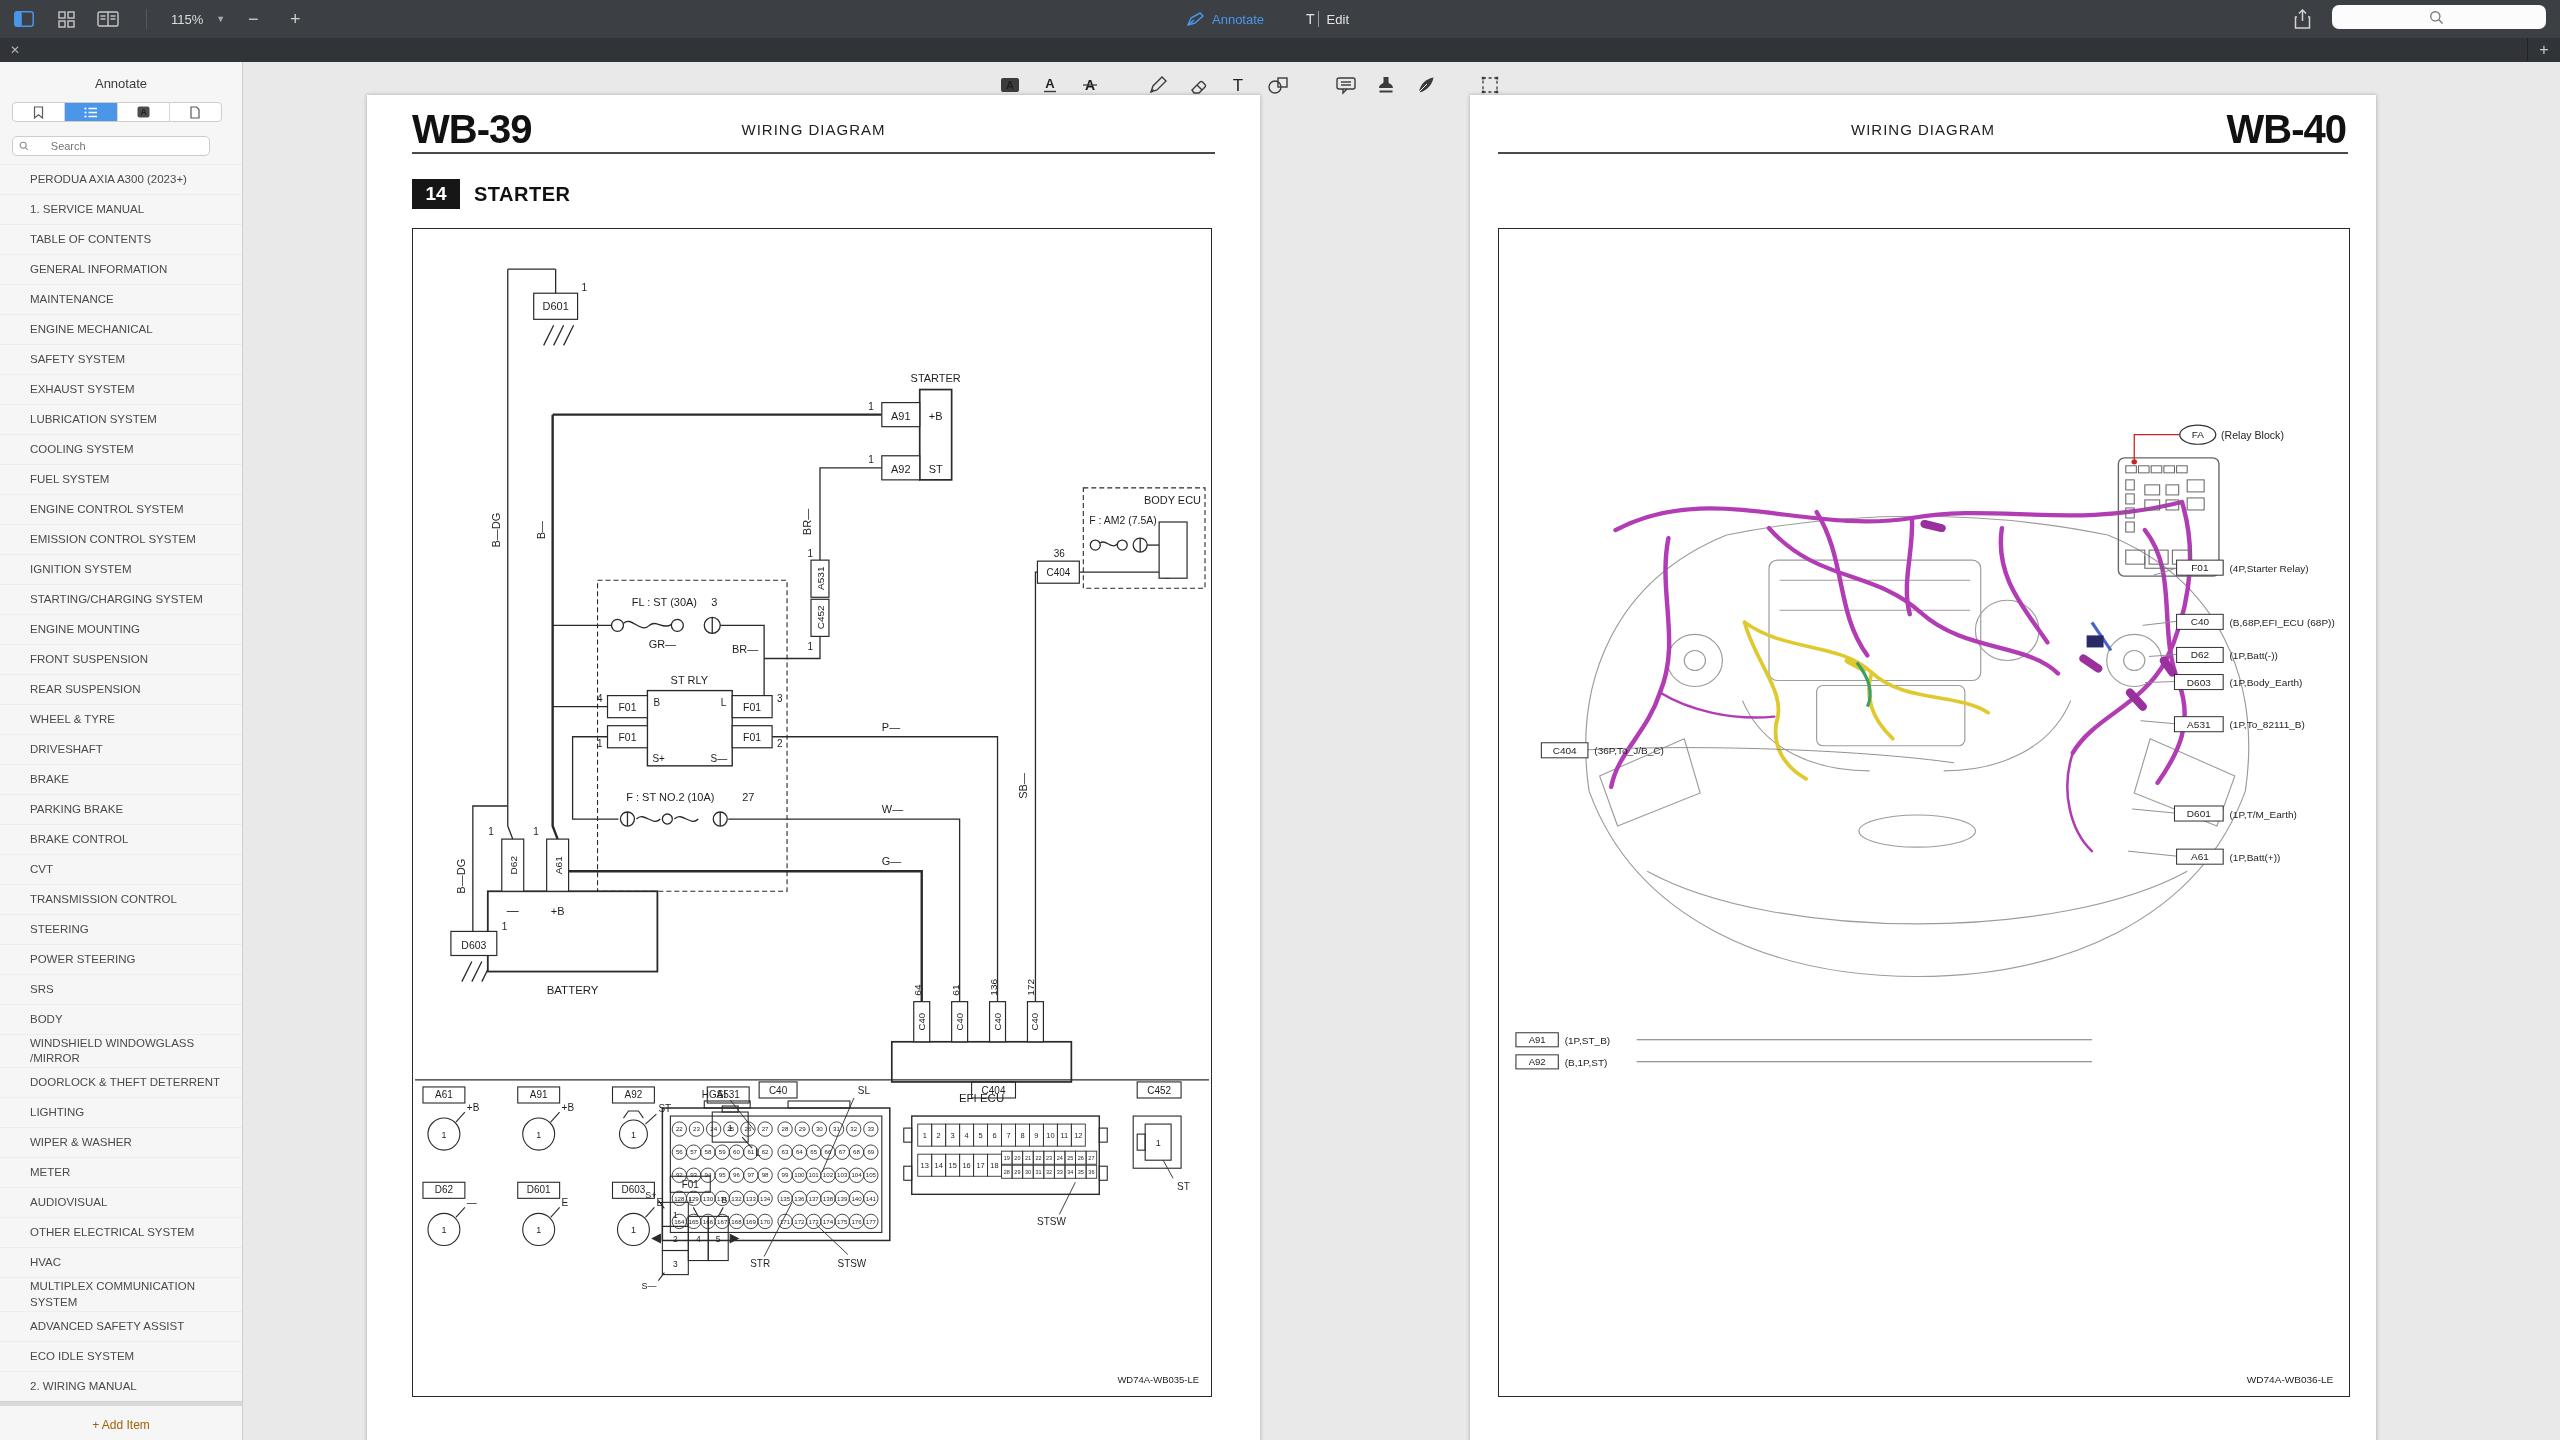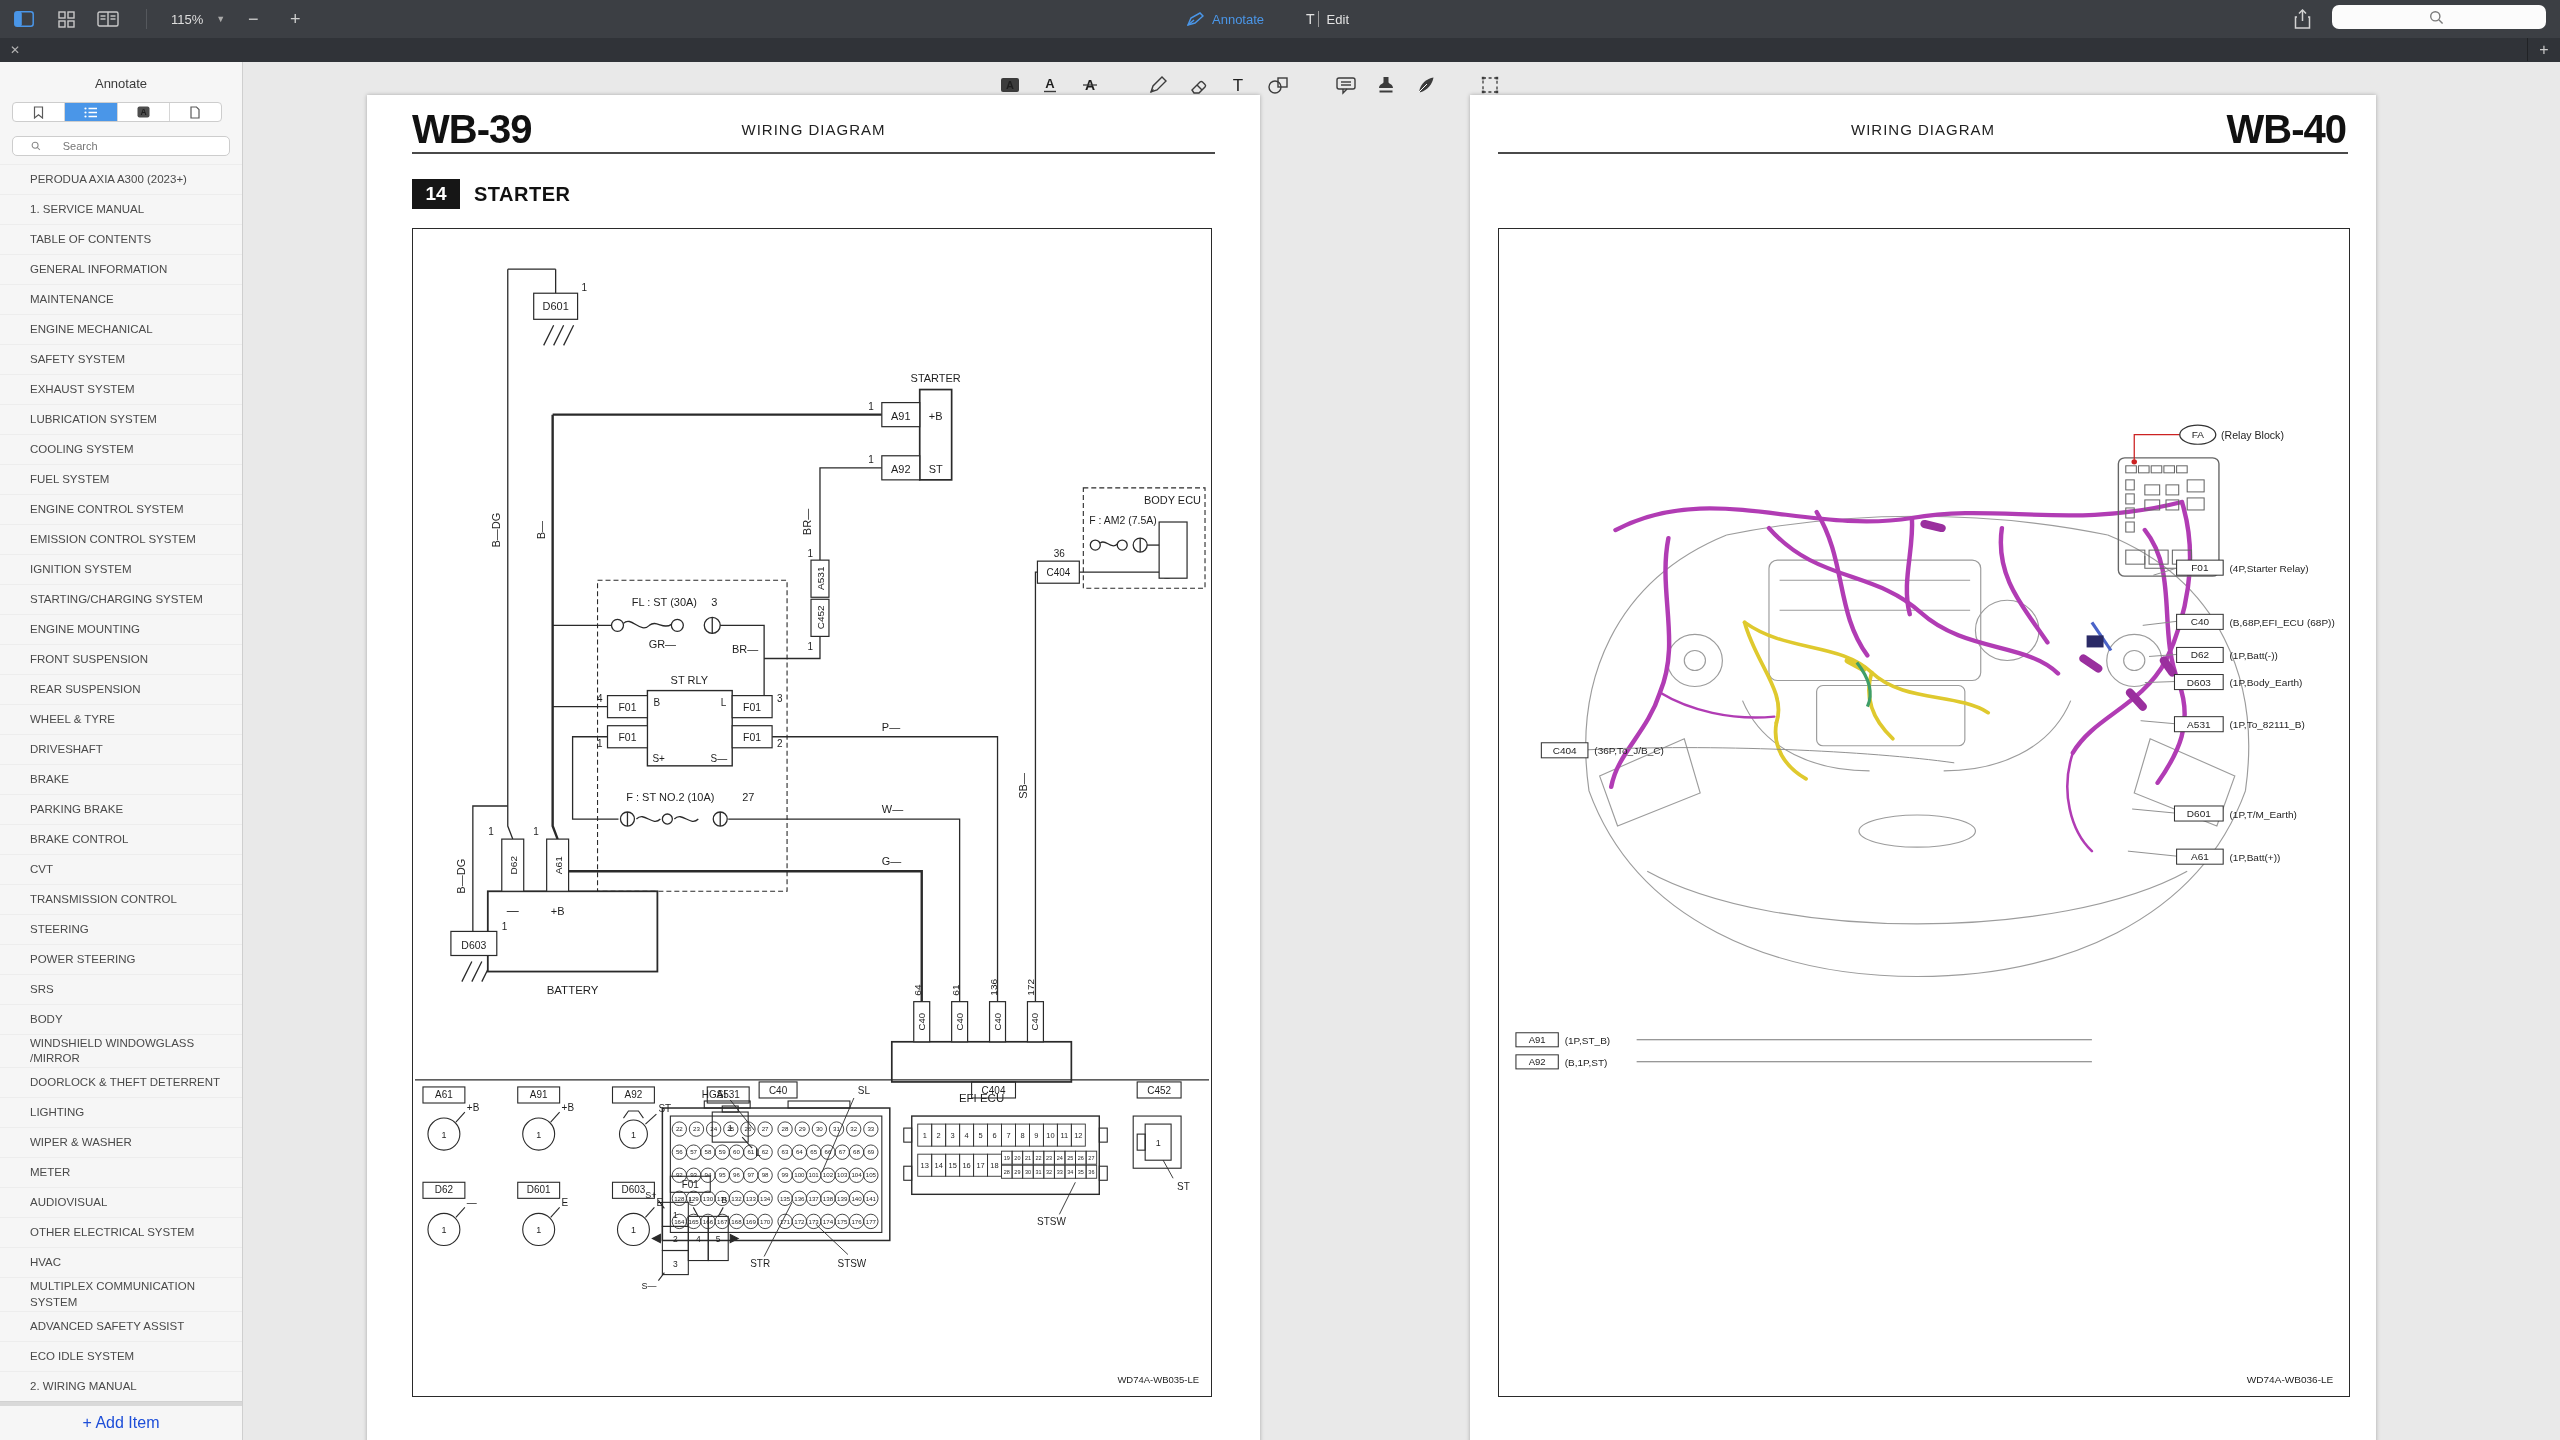--- a/index.html
+++ b/index.html
@@ -28,29 +28,29 @@
     color:#c9c9c9;font-size:16px;display:flex;align-items:center;justify-content:center;}
   
   #sidebar{position:absolute;left:0;top:62px;width:242px;bottom:0;background:#f6f6f6;
     border-right:1px solid #cfcfcf;}
   #sb-title{text-align:center;font-size:13px;color:#3a3a3a;padding-top:14px;}
   #sb-tabs{position:absolute;left:12px;top:40px;width:208px;height:18px;display:flex;
     border:1px solid #cdcdcd;border-radius:4px;background:#fff;overflow:hidden;}
   .sb-tab{flex:1;display:flex;align-items:center;justify-content:center;border-right:1px solid #d6d6d6;}
   .sb-tab:last-child{border-right:none;}
   .sb-tab.active{background:#4a96e8;}
-  #sb-search{position:absolute;left:12px;top:74px;width:218px;height:20px;border:1px solid #cdcdcd;
-    border-radius:5px;background:#fff;display:flex;align-items:center;padding:0 18px;box-sizing:border-box;gap:20px;}
+  #sb-search{position:absolute;left:12px;top:74px;width:198px;height:20px;border:1px solid #cdcdcd;
+    border-radius:5px;background:#fff;display:flex;align-items:center;padding:0 6px;box-sizing:border-box;gap:20px;}
   #sb-search input{border:none;outline:none;font-size:11px;color:#444;width:100%;background:transparent;
     font-family:"Liberation Sans",sans-serif;}
   #sb-list{position:absolute;left:0;top:102px;right:0;bottom:34px;margin:0;padding:0;list-style:none;overflow:hidden;}
   .sb-item{min-height:27px;display:flex;align-items:center;padding:1px 6px 1px 30px;font-size:11.5px;
     color:#4a4a4a;line-height:1.32;border-top:1px solid rgba(0,0,0,0.035);}
   .sb-item.selected{background:#d9d9d9;}
-  #sb-add{position:absolute;left:0;right:0;bottom:8px;text-align:center;font-size:16px;color:#1d4ed8;}
+  #sb-add{position:absolute;left:0;right:0;bottom:8px;text-align:center;font-size:12px;color:#a16207;}
   #sb-grip{position:absolute;left:244px;top:72px;width:8px;height:18px;display:flex;gap:1px;}
   #sb-grip span{width:1px;height:100%;background:#b5b5b5;display:block;}
   
   #content{position:absolute;left:243px;top:62px;right:0;bottom:0;background:#e9e9e9;overflow:hidden;}
   #anno-toolbar{position:absolute;left:755px;top:8px;height:30px;display:flex;align-items:center;}
   .anno{width:24px;height:24px;display:flex;align-items:center;justify-content:center;}
   .ag{margin-right:16px;} .gap-lg{margin-right:44px;} .gap-md{margin-right:40px;}
   
   .page{position:absolute;top:33px;background:#fff;box-shadow:0 0 4px rgba(0,0,0,0.28);}
   #page-left{left:124px;width:893px;height:1400px;}

